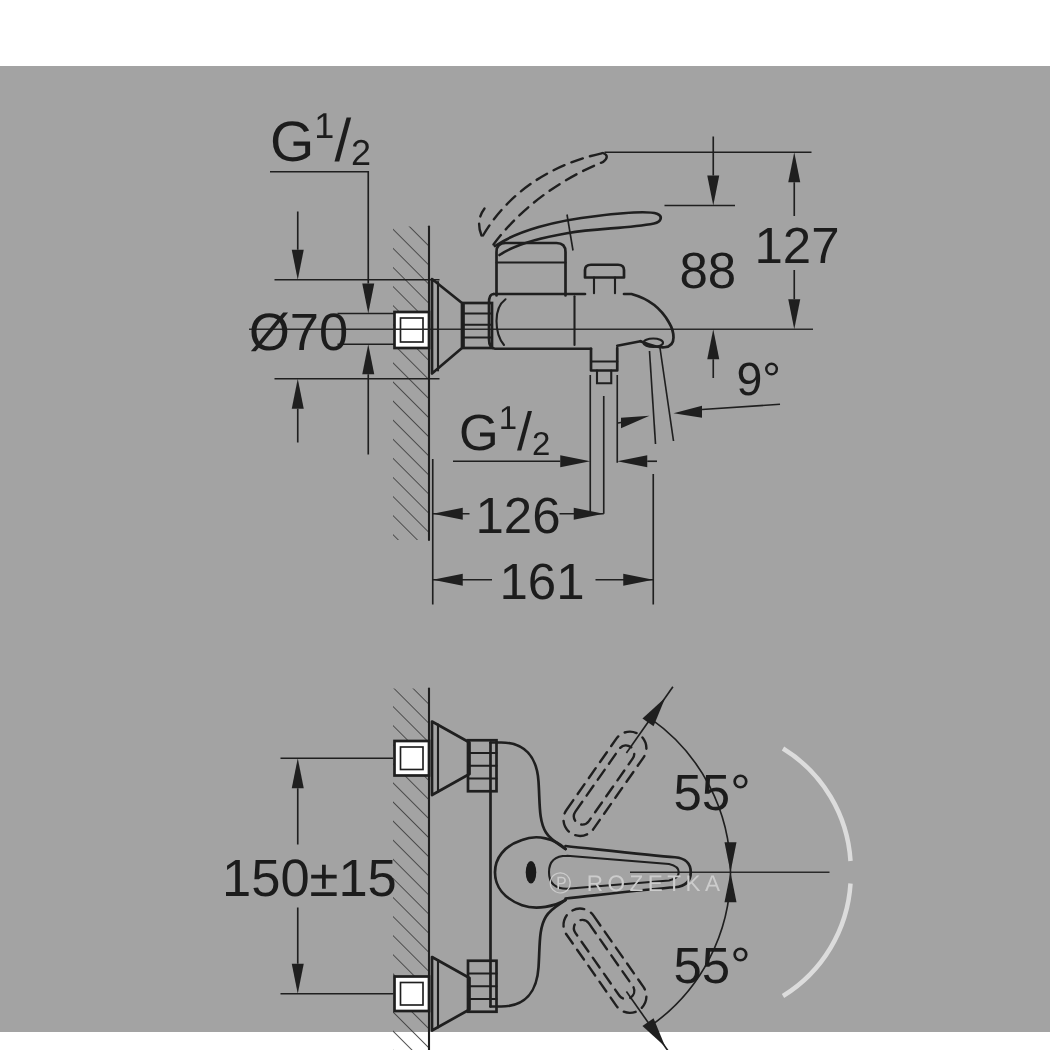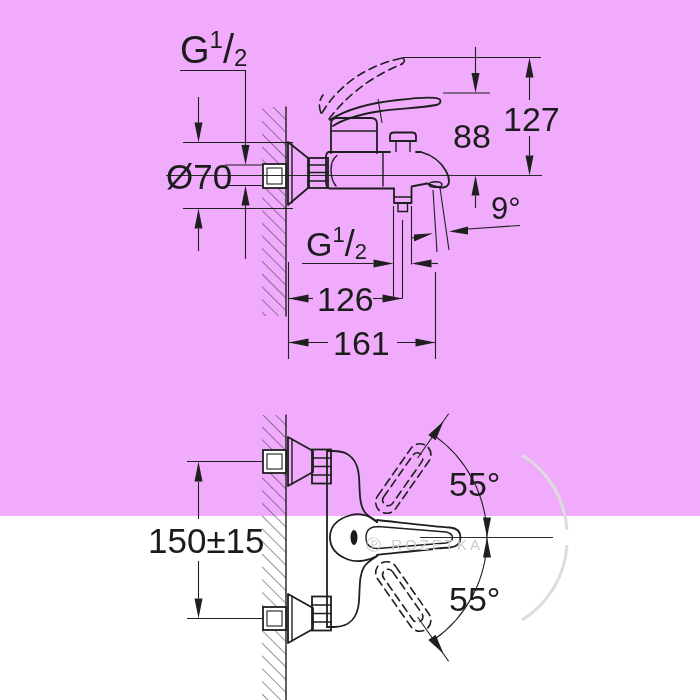--- a/index.html
+++ b/index.html
@@ -1,16 +1,16 @@
 <!DOCTYPE html>
 <html><head>
 <meta charset="utf-8">
 <style>
   html,body{margin:0;padding:0;background:#ffffff;width:700px;height:700px;overflow:hidden;}
-  #stage{width:700px;height:516px;background:#f0abfc;}
+  #stage{width:700px;height:644px;background:#a3a3a3;margin-top:44px;}
   svg{display:block;}
   text{font-family:"Liberation Sans","DejaVu Sans",sans-serif;fill:#1c1c1c;}
   .s{stroke:#1f1f1f;stroke-width:1.8;fill:none;stroke-linecap:round;stroke-linejoin:round;}
   .s2{stroke:#1f1f1f;stroke-width:1.4;fill:none;stroke-linecap:round;}
   .t{stroke:#1f1f1f;stroke-width:1.1;fill:none;stroke-linecap:butt;}
   .cl{stroke:#2a2a2a;stroke-width:1;fill:none;}
   .d{stroke:#1f1f1f;stroke-width:1.6;fill:none;stroke-dasharray:8 5;stroke-linecap:round;}
   .arrow{fill:#1f1f1f;stroke:none;}
   .wm{fill:#cccccc;}
   .wmArc{stroke:#dcdcdc;stroke-width:3;fill:none;}

